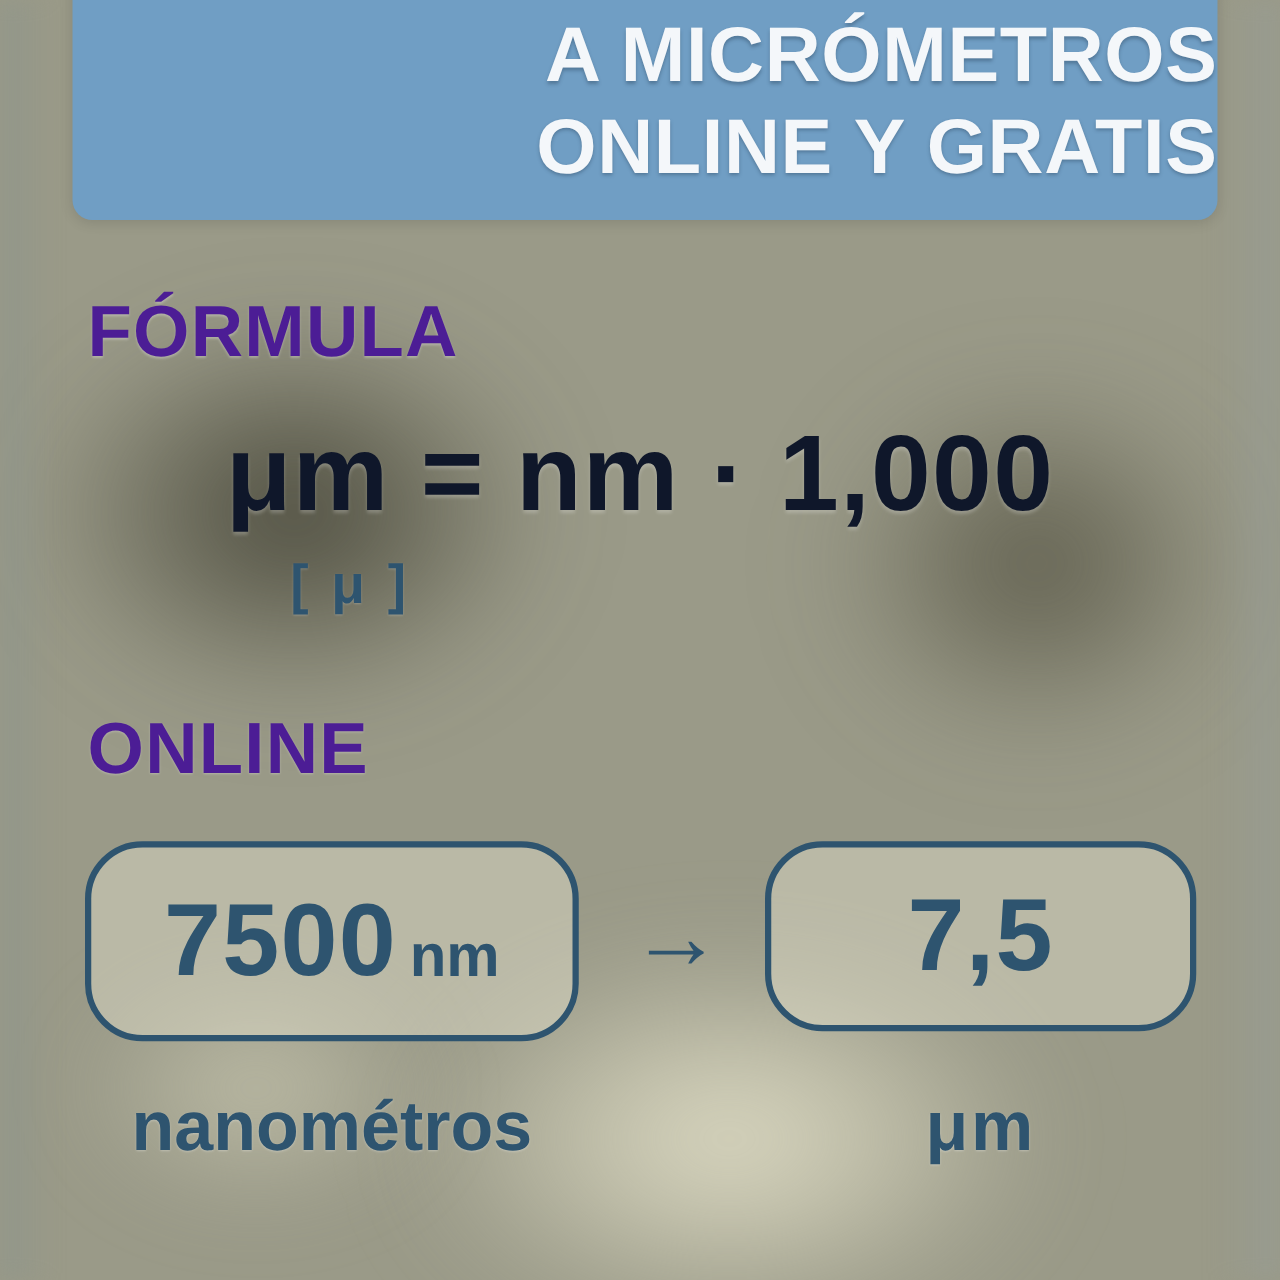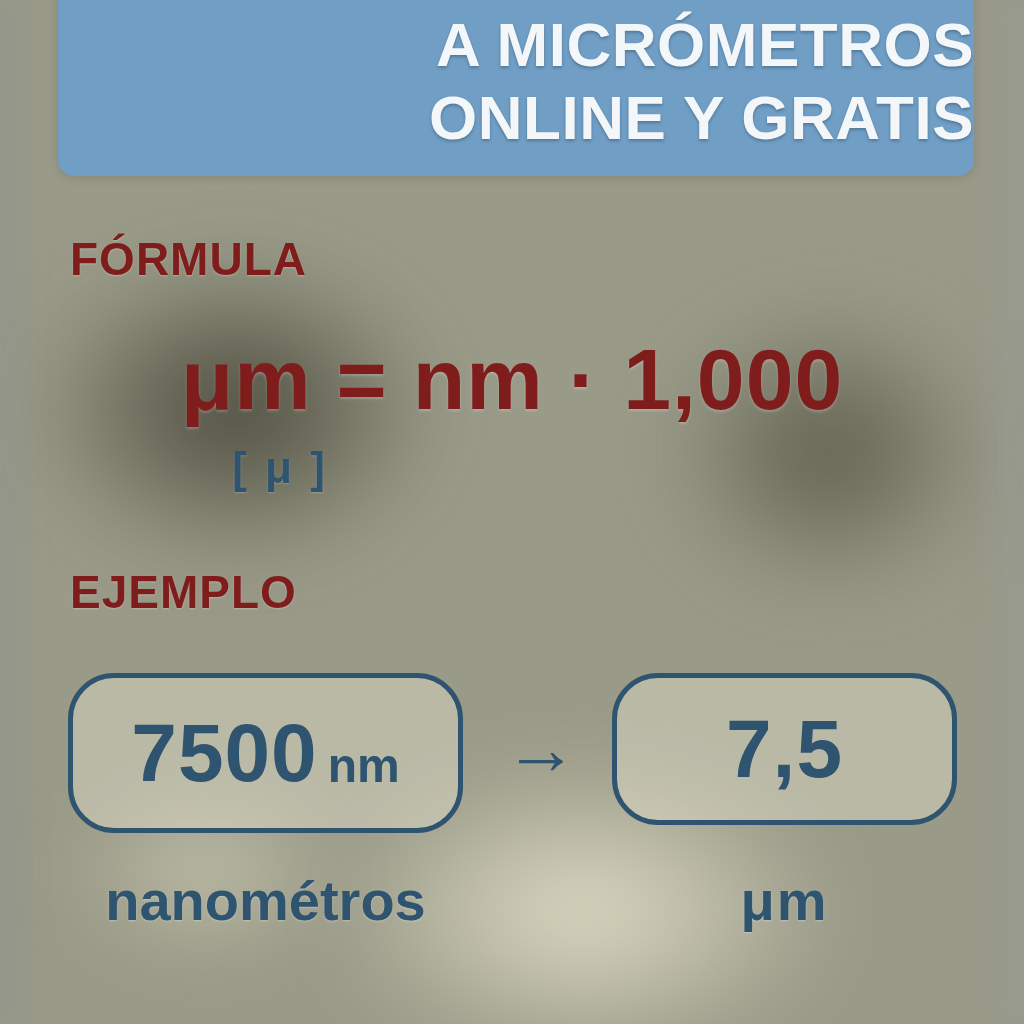--- a/index.html
+++ b/index.html
@@ -110,37 +110,37 @@
     line-height: 1.18;
     font-weight: bold;
     letter-spacing: 0.5px;
     text-shadow: 0 2px 3px rgba(30,52,74,0.35);
     white-space: pre-line;
   }
 
   
   .section-label {
     position: absolute;
-    color: #7f1d1d;
-    font-size: 46px;
+    color: #4c1d95;
+    font-size: 58px;
     font-weight: bold;
     letter-spacing: 1px;
     text-shadow: 0 1px 2px rgba(255,255,255,0.28);
   }
   #label-formula { left: 70px; top: 232px; }
   #label-ejemplo { left: 70px; top: 565px; }
 
   
   .formula-row {
     position: absolute;
     left: 0;
     top: 330px;
     width: 1024px;
     text-align: center;
-    color: #7f1d1d;
+    color: #0f172a;
     font-size: 86px;
     font-weight: bold;
     letter-spacing: 1px;
     text-shadow: 0 2px 3px rgba(255,255,255,0.22);
   }
   .formula-sub {
     position: absolute;
     left: 150px;
     top: 443px;
     width: 260px;
@@ -247,21 +247,21 @@
   <div class="header-band"></div>
   <div class="header-title">A MICRÓMETROS
 ONLINE Y GRATIS</div>
 
   <div class="section-label" id="label-formula">FÓRMULA</div>
 
   <div class="formula-row">μm = nm · 1,000</div>
 
   <div class="formula-sub">[ μ ]</div>
 
-  <div class="section-label" id="label-ejemplo">EJEMPLO</div>
+  <div class="section-label" id="label-ejemplo">ONLINE</div>
 
   <div class="example-row">
 
     <div class="value-box" id="box-from">
       <span class="value-main">7500</span>
       <span class="value-unit">nm</span>
     </div>
 
     <div class="arrow">→</div>
 

